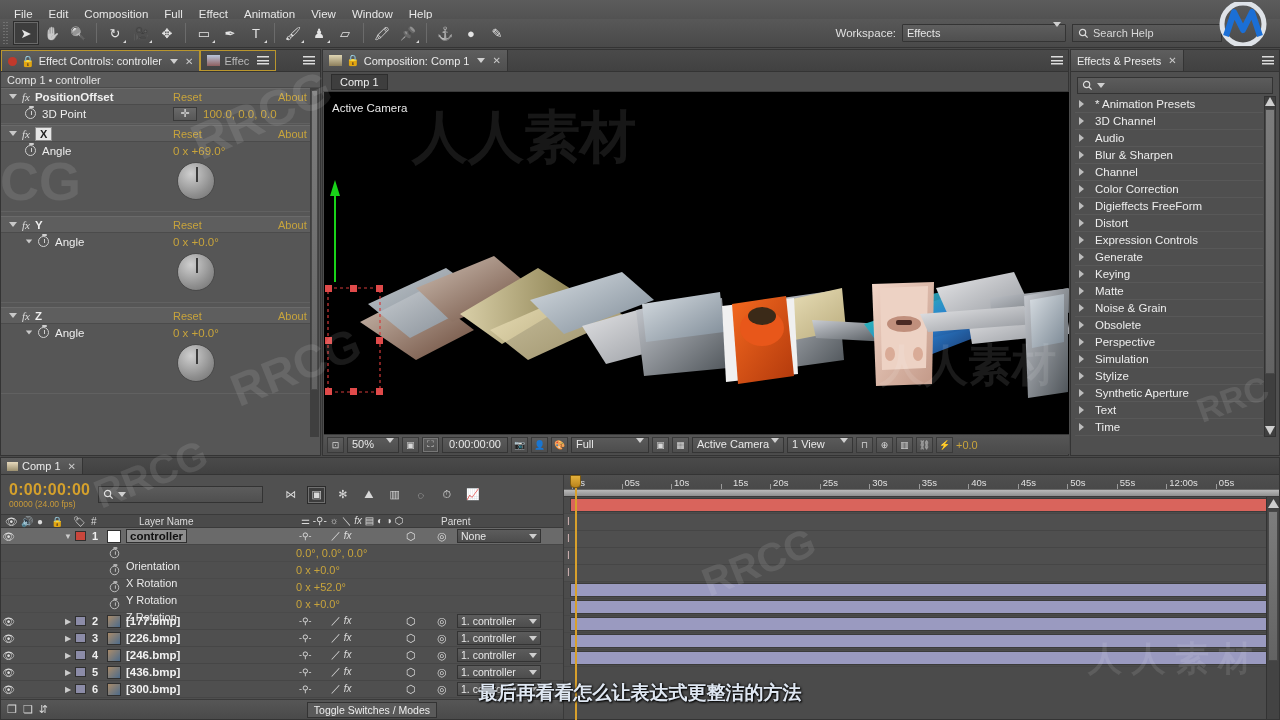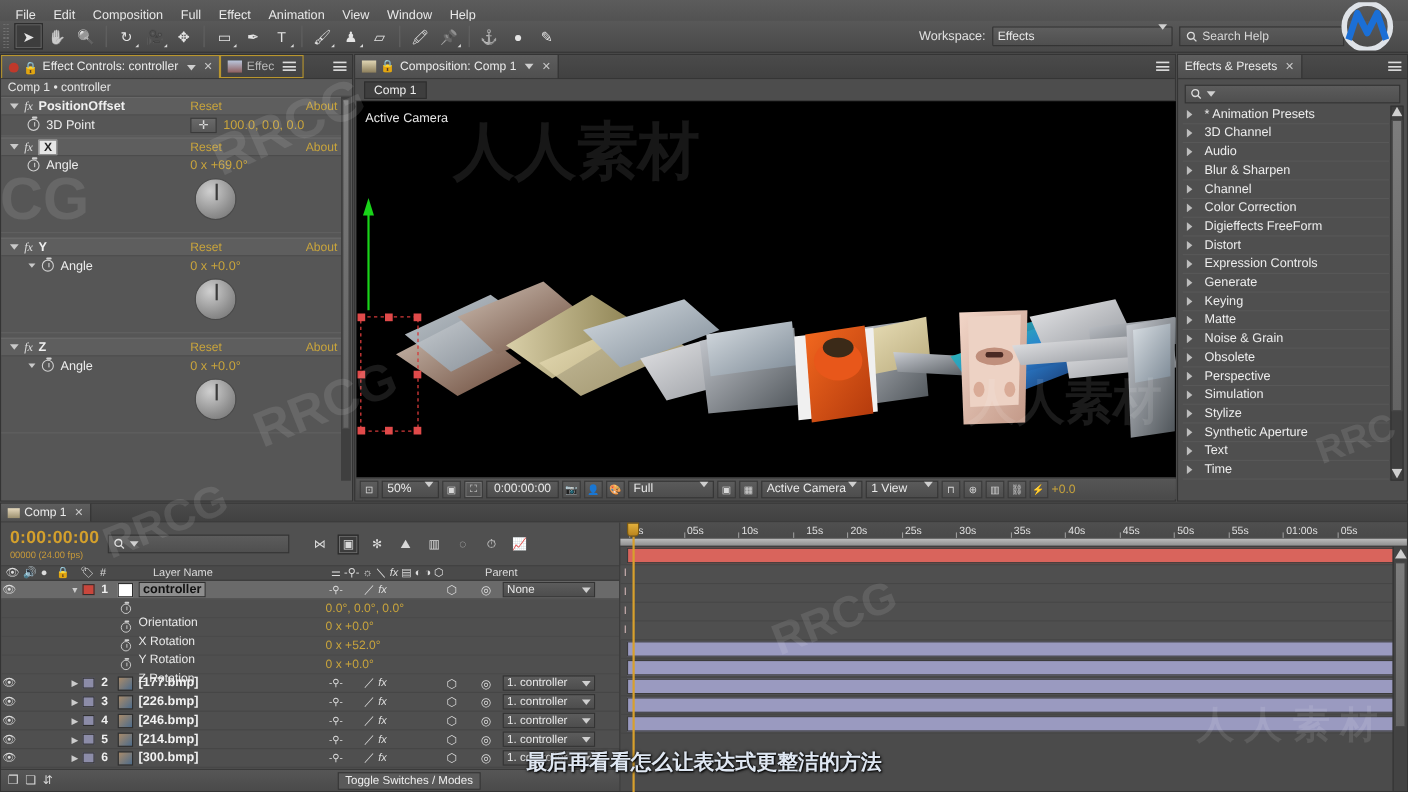--- a/index.html
+++ b/index.html
@@ -774,21 +774,21 @@
         </div>
         <div class="lrow">
           <span class="eye">👁</span>
           <span class="eye"></span>
           <span class="eye"></span>
           <span class="eye"></span>
           <span style="width:14px;text-align:center;color:#ccc;font-size:8px">▶</span>
           <span class="swatch" style="background:#8c8ca8"></span>
           <span class="numcell">5</span>
           <span class="thumb" style="margin:0 5px 0 3px;background:linear-gradient(135deg,#a98b6a,#4d6b8a)"></span>
-          <span class="lname">[214.bmp]</span>
+          <span class="lname">[436.bmp]</span>
           <span style="position:absolute;left:298px;color:#ddd;font-size:9px">-⚲-</span>
           <span style="position:absolute;left:330px;color:#ddd;font-size:10px">／ <i>fx</i></span>
           <span style="position:absolute;left:405px;color:#ddd;font-size:11px">⬡</span>
           <span style="position:absolute;left:436px;color:#ddd;font-size:11px">◎</span>
           <span class="parentsel" style="position:absolute;left:456px">
             <span>1. controller</span>
             <span style="margin-left:auto" class="tri-d"></span>
           </span>
         </div>
         <div class="lrow">
@@ -832,21 +832,21 @@
           <span class="rtick" style="left: 357.7px;">35s</span>
           <span class="rtickmark" style="left: 354.7px; bottom: 7px;"></span>
           <span class="rtick" style="left: 407.229px;">40s</span>
           <span class="rtickmark" style="left: 404.229px; bottom: 7px;"></span>
           <span class="rtick" style="left: 456.757px;">45s</span>
           <span class="rtickmark" style="left: 453.757px; bottom: 7px;"></span>
           <span class="rtick" style="left: 506.286px;">50s</span>
           <span class="rtickmark" style="left: 503.286px; bottom: 7px;"></span>
           <span class="rtick" style="left: 555.814px;">55s</span>
           <span class="rtickmark" style="left: 552.814px; bottom: 7px;"></span>
-          <span class="rtick" style="left: 605.343px;">01:00s</span>
+          <span class="rtick" style="left: 605.343px;">12:00s</span>
           <span class="rtickmark" style="left: 602.343px; bottom: 7px;"></span>
           <span class="rtick" style="left: 654.871px;">05s</span>
           <span class="rtickmark" style="left: 651.871px; bottom: 7px;"></span>
         </div>
       <div id="bars">
           <div class="bartrack">
             <div class="layerbar" style="background:#d9645c"></div>
           </div>
           <div class="bartrack" style="background: rgb(79, 79, 79);">
             <span style="position:absolute;left:3px;top:2px;color:#d7b9b9;font-size:10px">I</span>

